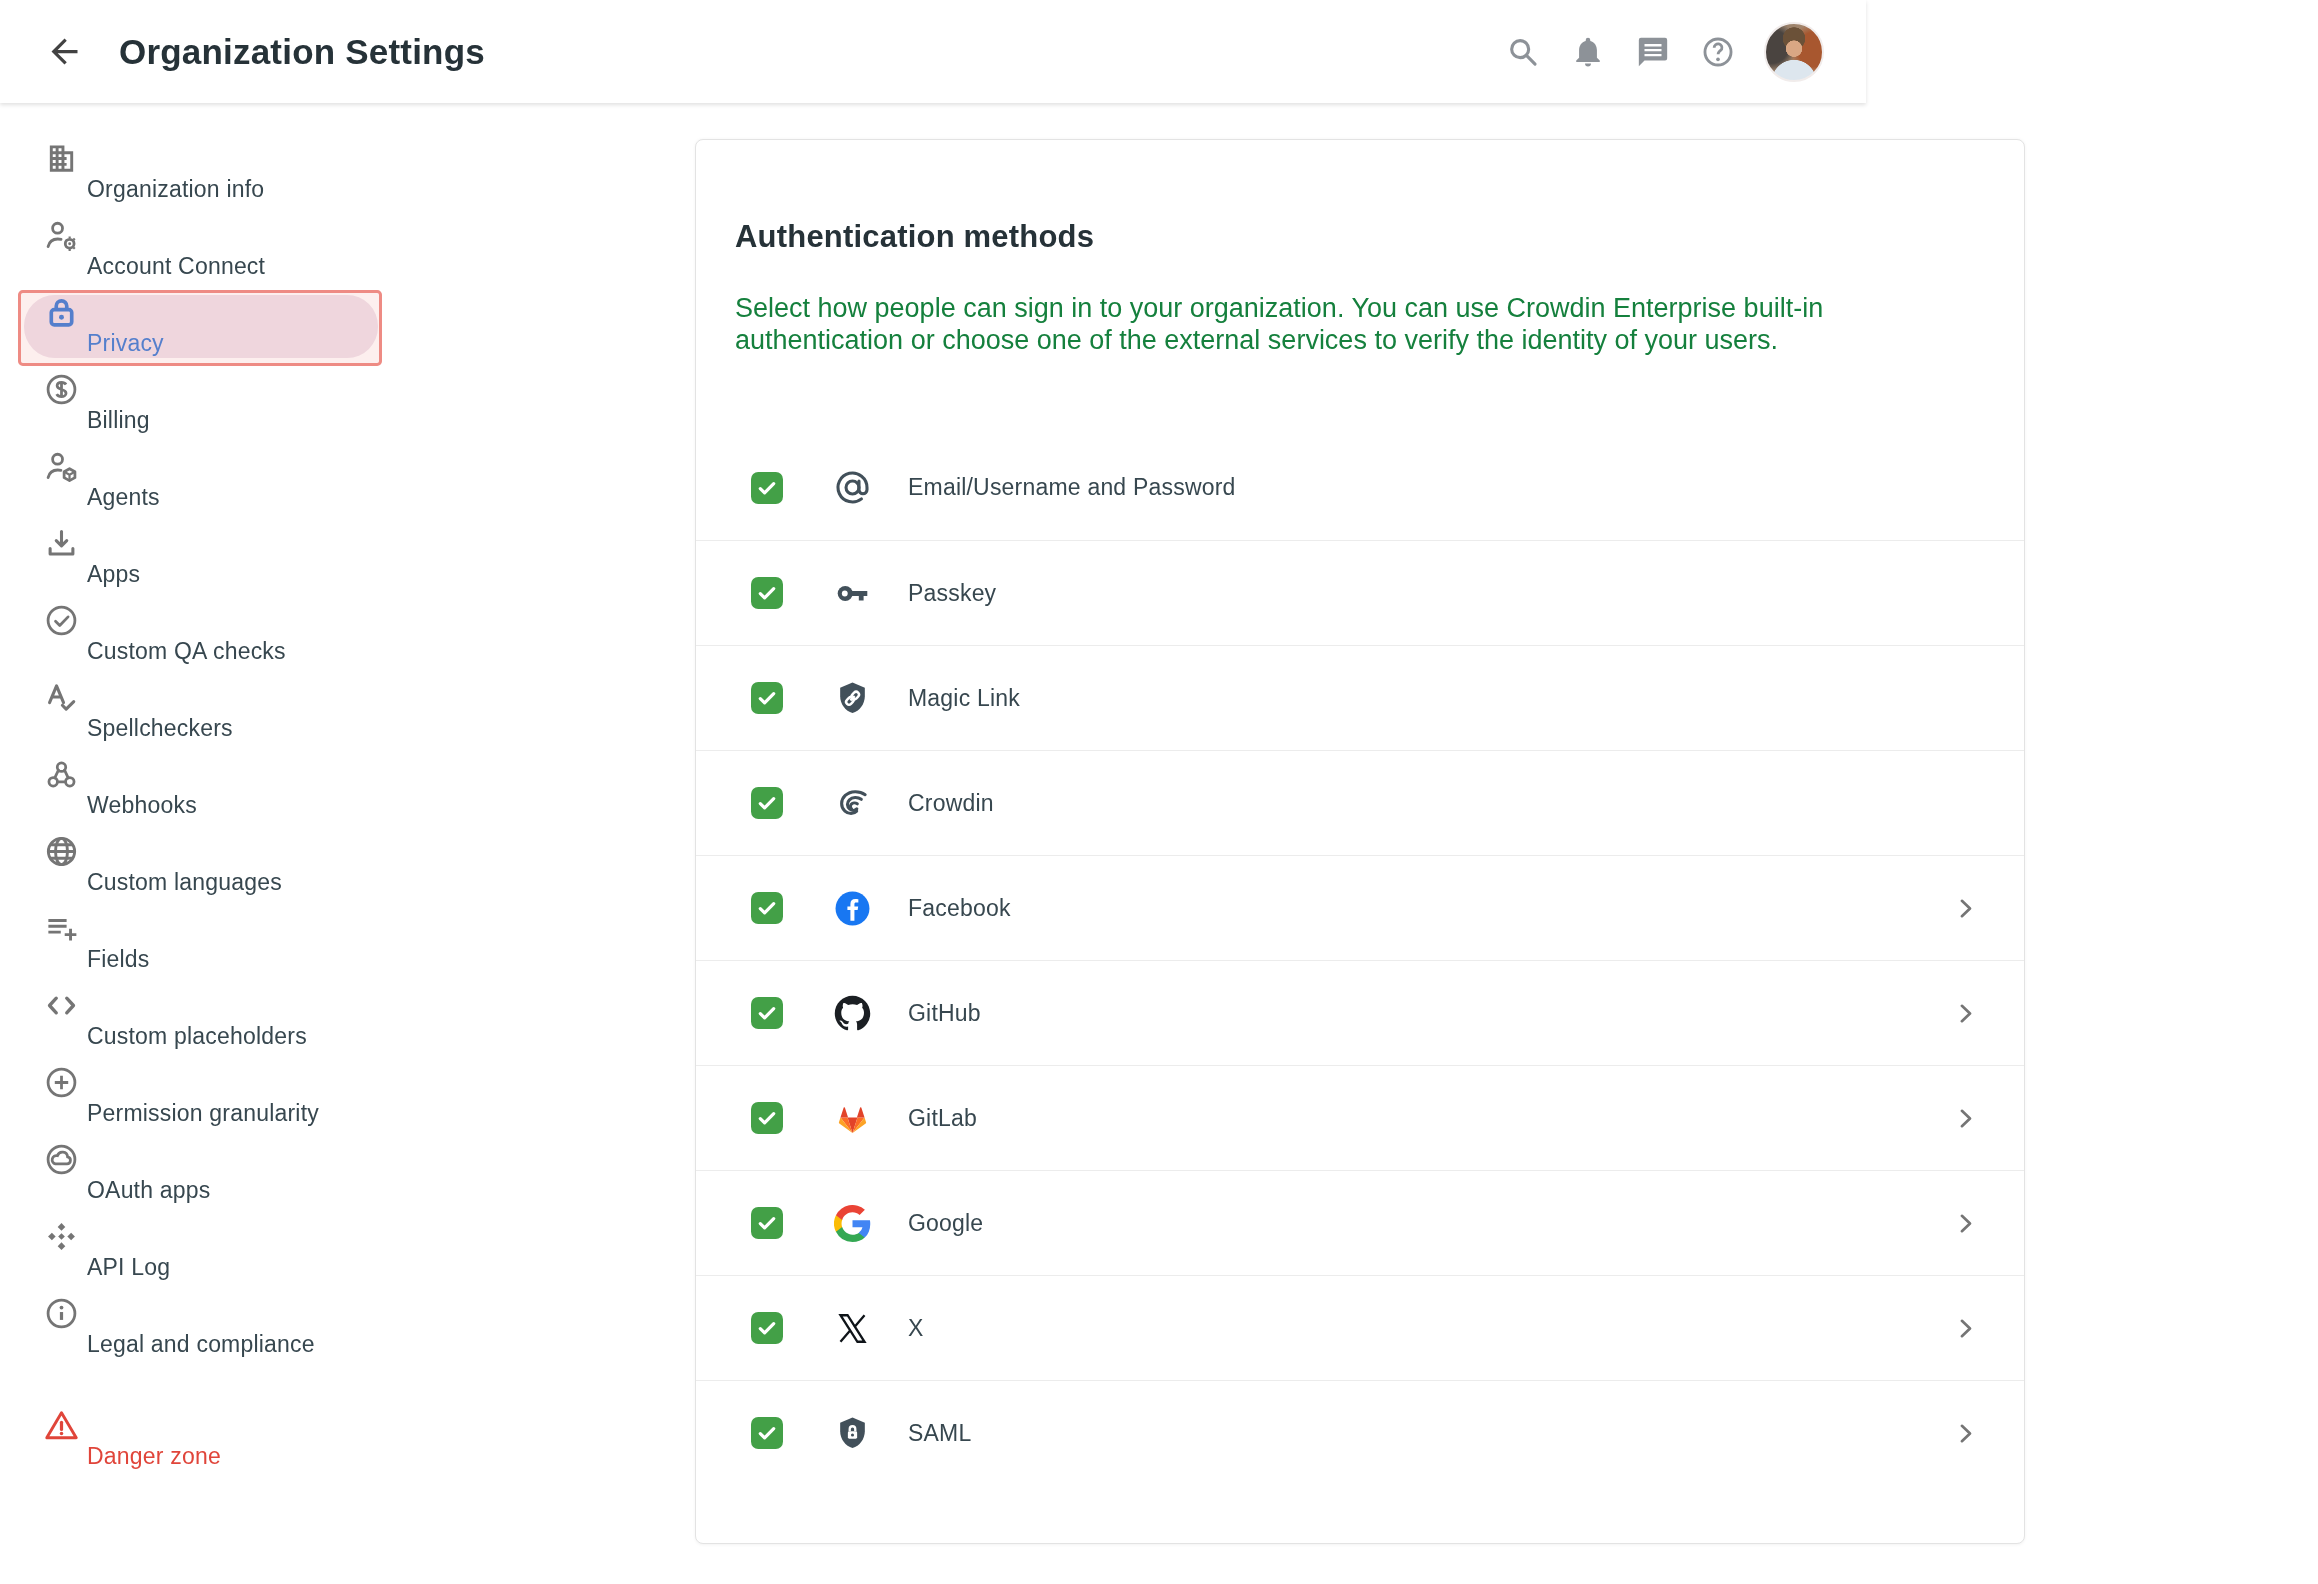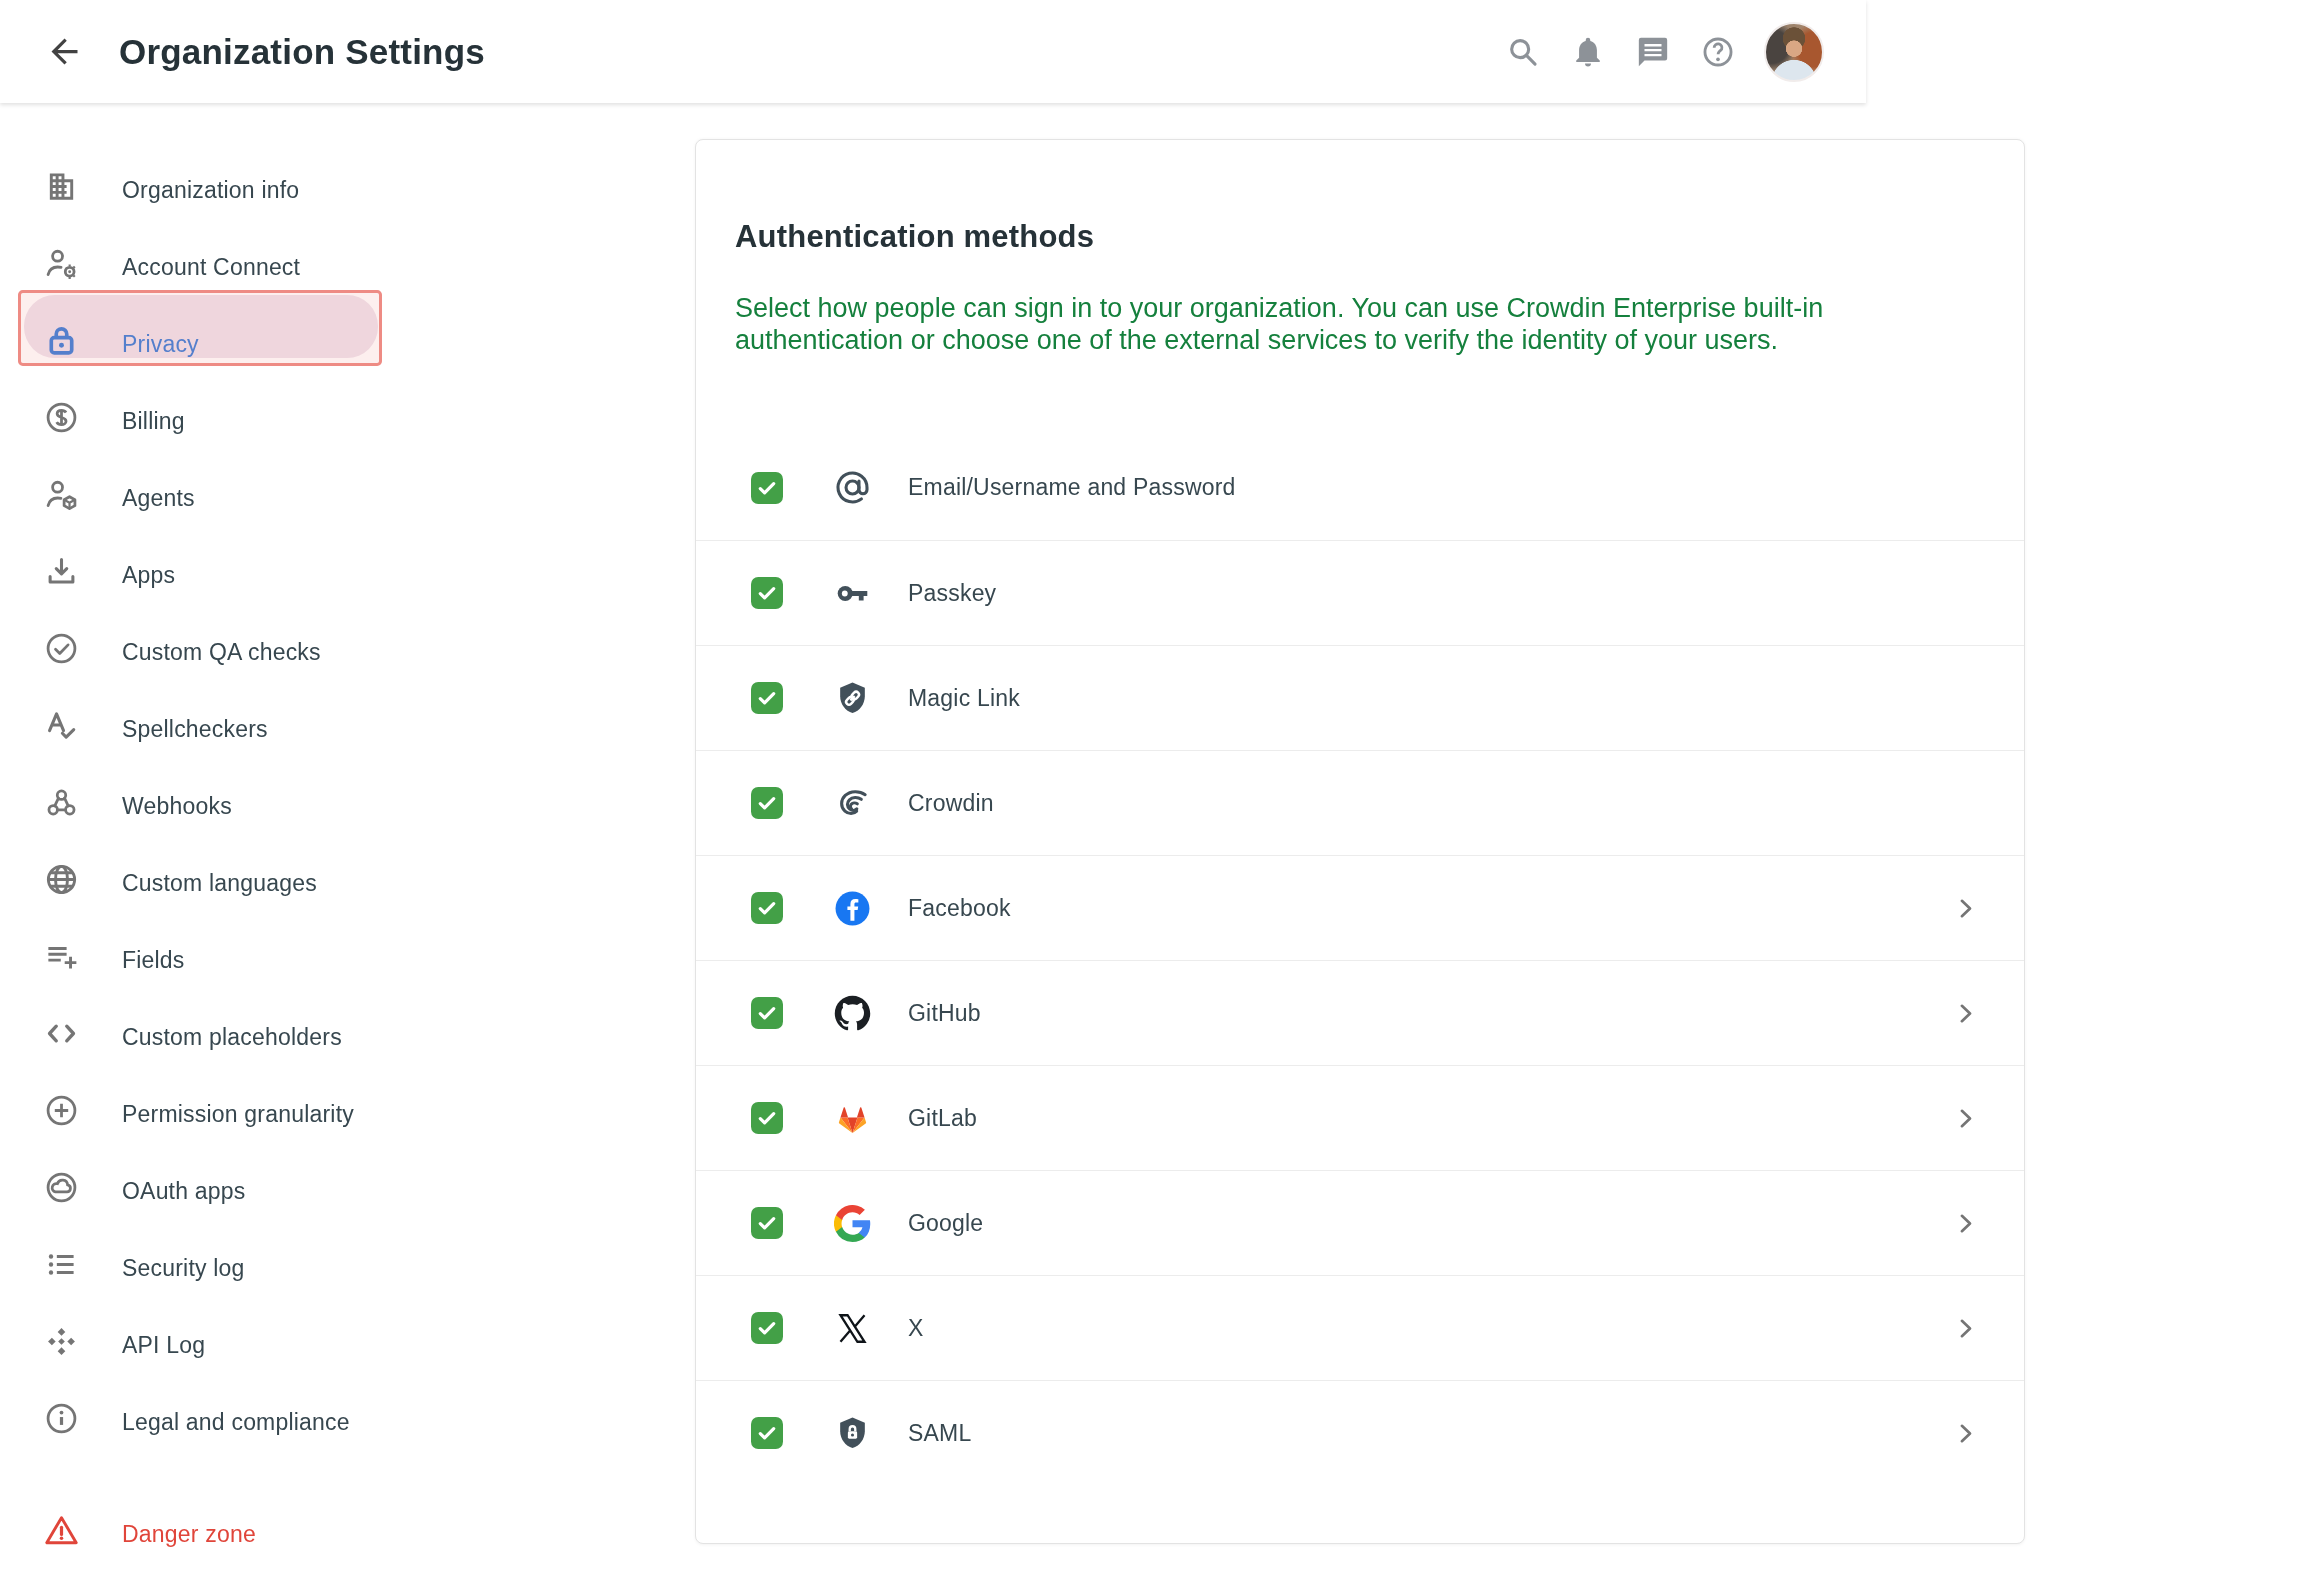--- a/index.html
+++ b/index.html
@@ -27,22 +27,22 @@
       radial-gradient(circle at 50% 104%, #dde6ee 0 34%, rgba(221,230,238,0) 35%),
       radial-gradient(circle at 50% 44%, #d9a784 0 19%, rgba(217,167,132,0) 20%),
       radial-gradient(circle at 50% 26%, #6b5138 0 22%, rgba(107,81,56,0) 23%),
       radial-gradient(circle at 88% 45%, #a8572f 0 30%, rgba(168,87,47,0) 45%),
       radial-gradient(circle at 10% 40%, #4a4440 0 28%, rgba(74,68,64,0) 42%),
       linear-gradient(120deg,#8d7b6a,#c09570);}
 
   
   .sidebar{position:absolute;left:0;top:103px;width:386px;padding-top:31px;}
   .side-item{height:77px;padding:7.2px 8px 7.2px 24px;cursor:pointer;}
-  .side-item .pill{height:63px;width:100%;border-radius:31px;display:flex;align-items:flex-end;
-    padding-left:20px;color:var(--ink);}
+  .side-item .pill{height:63px;width:100%;border-radius:31px;display:flex;align-items:flex-start;
+    padding-left:20px;color:var(--ink);flex-direction:column;}
   .side-item .s-icon{width:35px;height:35px;color:var(--icon-gray);flex:0 0 auto;}
   .side-item .s-label{margin-left:43px;font-size:23px;letter-spacing:0.2px;white-space:nowrap;}
   .side-item.active .pill{background:var(--pill);color:var(--blue);}
   .side-item.active .s-icon{color:var(--blue);}
   .side-item.danger{margin-top:35px;}
   .side-item.danger .pill{color:var(--danger);}
   .side-item.danger .s-icon{color:var(--danger);}
 
   
   .annotation{position:absolute;border:3.2px solid var(--anno);border-radius:4.8px;
@@ -304,35 +304,20 @@
           </svg>
         </span>
       <span class="s-label">OAuth apps</span>
     </div>
   </div>
     <div class="side-item">
     <div class="pill">
       <span class="s-icon">
           <svg viewBox="0 0 24 24" width="100%" height="100%">
             <g fill="currentColor">
-              <circle cx="4.8" cy="6.5" r="1.5"></circle>
-              <circle cx="4.8" cy="12" r="1.5"></circle>
-              <circle cx="4.8" cy="17.5" r="1.5"></circle>
-              <path d="M8.8 5.5h11.5v2H8.8zM8.8 11h11.5v2H8.8zM8.8 16.5h11.5v2H8.8z"></path>
-            </g>
-          </svg>
-        </span>
-      <span class="s-label">Security log</span>
-    </div>
-  </div>
-    <div class="side-item">
-    <div class="pill">
-      <span class="s-icon">
-          <svg viewBox="0 0 24 24" width="100%" height="100%">
-            <g fill="currentColor">
               <path d="M12 2.8l2.6 2.6L12 8 9.4 5.4z"></path>
               <path d="M12 16l2.6 2.6L12 21.2l-2.6-2.6z"></path>
               <path d="M5.4 9.4L8 12l-2.6 2.6L2.8 12z"></path>
               <path d="M18.6 9.4L21.2 12l-2.6 2.6L16 12z"></path>
               <path d="M12 9.7l2.3 2.3-2.3 2.3-2.3-2.3z"></path>
             </g>
           </svg>
         </span>
       <span class="s-label">API Log</span>
     </div>

